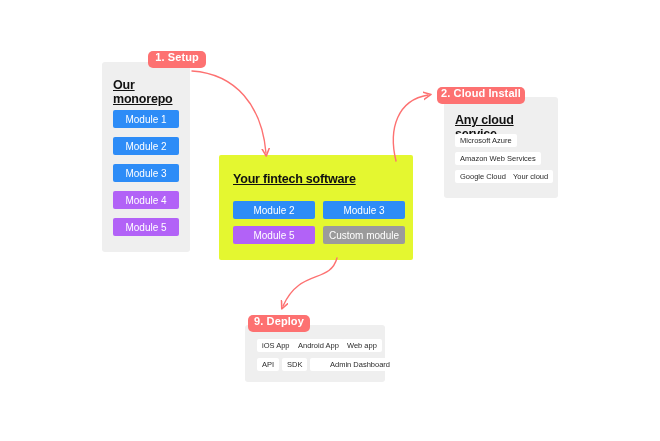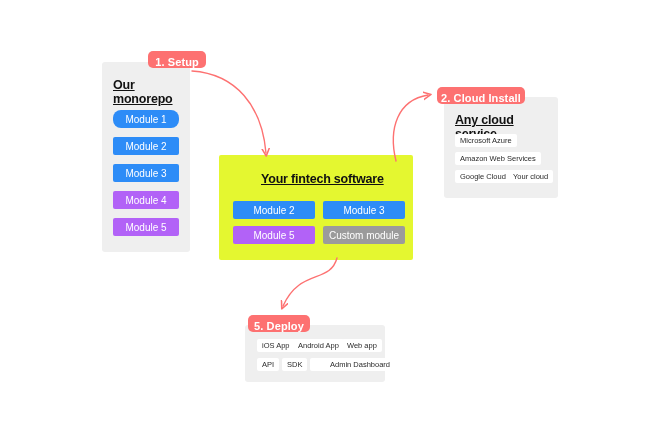--- a/index.html
+++ b/index.html
@@ -32,21 +32,21 @@
 
   
   .badge {
     position: absolute;
     background: #fd7171;
     color: #ffffff;
     font-size: 11px;
     font-weight: bold;
     border-radius: 5px;
     display: flex;
-    align-items: flex-end;
+    align-items: flex-start;
     justify-content: center;
     letter-spacing: 0.1px;
     white-space: nowrap;
     z-index: 6;
   }
 
   
   #monorepo-panel {
     left: 102px;
     top: 62px;
@@ -84,21 +84,20 @@
     width: 194px;
     height: 105px;
     background: #e4f730;
     border-radius: 2px;
   }
   #product-panel .panel-title {
     position: absolute;
     left: 14px;
     top: 17px;
     font-size: 12.5px;
-    margin-left: 28px;
   }
   .prod-chip {
     position: absolute;
     width: 82px;
     height: 18px;
     border-radius: 2px;
     color: #ffffff;
     font-size: 10px;
     display: flex;
     align-items: center;
@@ -172,21 +171,21 @@
     <path d="M337,258 C330,284 300,268 283,306" fill="none" stroke="#fd7171" stroke-width="1.4" stroke-linecap="round" marker-end="url(#ah)"></path>
   </svg>
 
   <div class="badge" id="badge-setup" style="left:148px; top:51px; width:58px; height:17px;">
     <span>1. Setup</span>
   </div>
 
   <div class="panel" id="monorepo-panel">
     <div class="panel-title">Our monorepo</div>
 
-    <div class="module-chip chip-blue" style="top:48px;border-radius:8px;">
+    <div class="module-chip chip-blue" style="top:48px;">
       <span>Module 1</span>
     </div>
     <div class="module-chip chip-blue" style="top:75px;">
       <span>Module 2</span>
     </div>
     <div class="module-chip chip-blue" style="top:102px;">
       <span>Module 3</span>
     </div>
     <div class="module-chip chip-purple" style="top:129px;">
       <span>Module 4</span>
@@ -228,21 +227,21 @@
     </div>
     <div class="tag" style="left:11px; top:73px;">
       <span>Google Cloud</span>
     </div>
     <div class="tag" style="left:64px; top:73px;">
       <span>Your cloud</span>
     </div>
   </div>
 
   <div class="badge" id="badge-deploy" style="left:248px; top:315px; width:62px; height:17px;">
-    <span>5. Deploy</span>
+    <span>9. Deploy</span>
   </div>
 
   <div class="panel" id="deploy-panel">
     <div class="tag" style="left:12px; top:14px;">
       <span>iOS App</span>
     </div>
     <div class="tag" style="left:48px; top:14px;">
       <span>Android App</span>
     </div>
     <div class="tag" style="left:97px; top:14px;">

